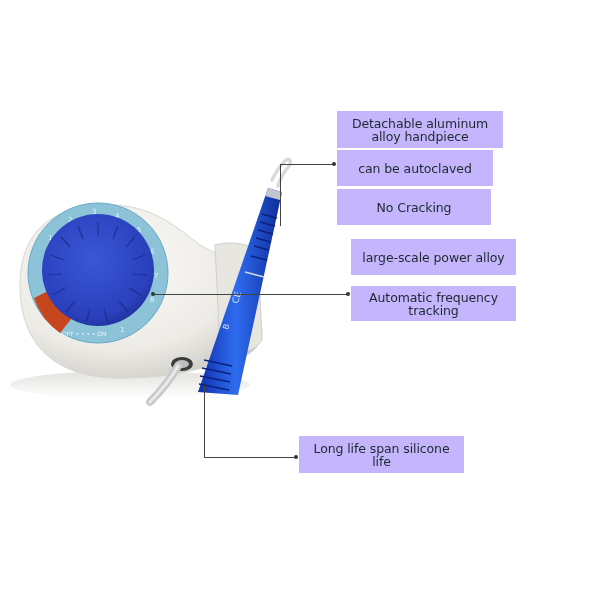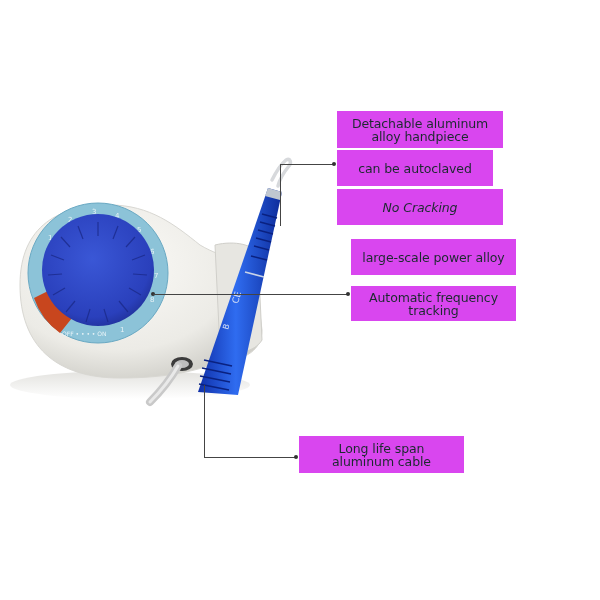--- a/index.html
+++ b/index.html
@@ -4,21 +4,21 @@
   <style>
     html, body { margin: 0; padding: 0; }
     body {
       width: 600px; height: 600px; position: relative; overflow: hidden;
       background: #ffffff;
       font-family: "DejaVu Sans", sans-serif;
     }
     .stage { position: absolute; left: 0; top: 0; width: 600px; height: 600px; }
     .label-box {
       position: absolute;
-      background: #d946ef;
+      background: #c4b5fd;
       color: #1c2a2f;
       font-size: 12.5px;
       line-height: 13px;
       text-align: center;
       display: flex; align-items: center; justify-content: center;
       box-sizing: border-box;
       padding: 0 4px;
       letter-spacing: -0.1px;
     }
     .label-box span { display: block; }
@@ -146,28 +146,28 @@
   <div class="connector" style="left:204px; top:385px; width:1px; height:72px;"></div>
   <div class="connector" style="left:204px; top:457px; width:92px; height:1px;"></div>
   <div class="dot" style="left:294px; top:455px;"></div>
 
   <div class="label-box" style="left:337px; top:111px; width:166px; height:37px;">
     <span>Detachable aluminum alloy handpiece</span>
   </div>
   <div class="label-box" style="left:337px; top:150px; width:156px; height:36px;">
     <span>can be autoclaved</span>
   </div>
-  <div class="label-box" style="left:337px; top:189px; width:166px; height:36px;font-style:italic;">
+  <div class="label-box" style="left:337px; top:189px; width:154px; height:36px;">
     <span>No Cracking</span>
   </div>
 
   <div class="label-box" style="left:351px; top:239px; width:165px; height:36px;">
     <span>large-scale power alloy</span>
   </div>
   <div class="label-box" style="left:351px; top:278px; width:165px; height:35px;margin-top:8px;">
     <span>Automatic frequency tracking</span>
   </div>
 
   <div class="label-box" style="left:299px; top:436px; width:165px; height:37px; padding:0 14px;">
-    <span>Long life span aluminum cable</span>
+    <span>Long life span silicone life</span>
   </div>
 
 </div>
 
 </body></html>

